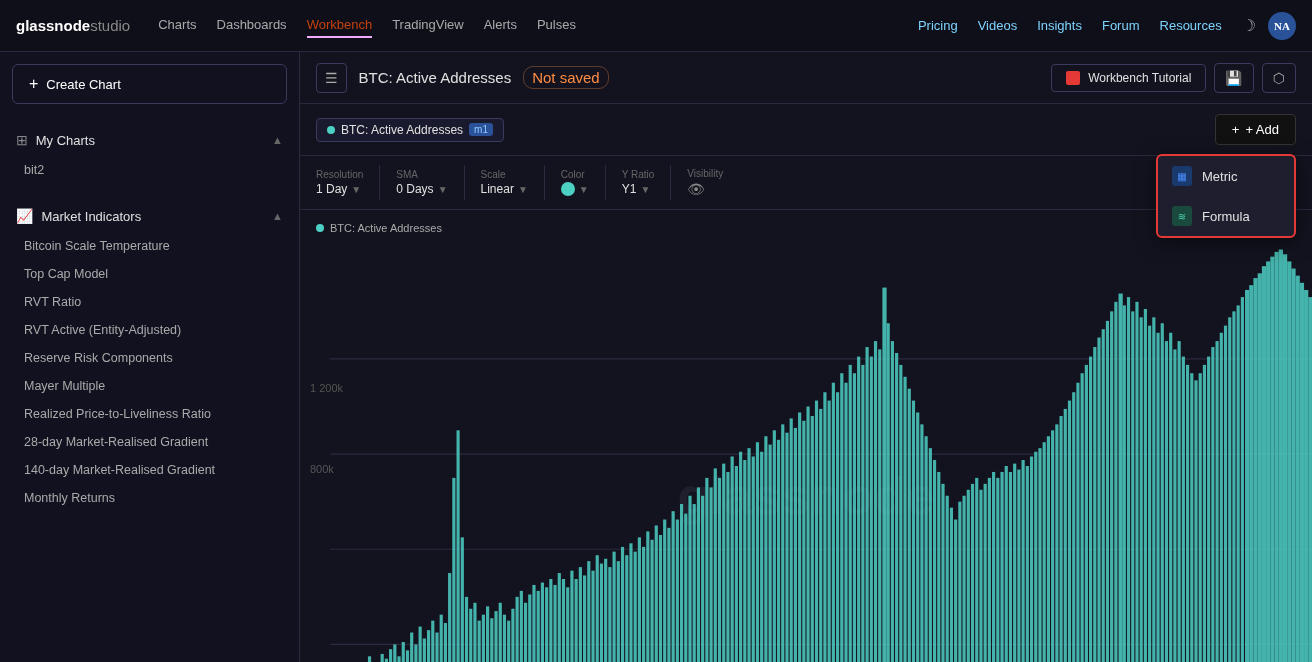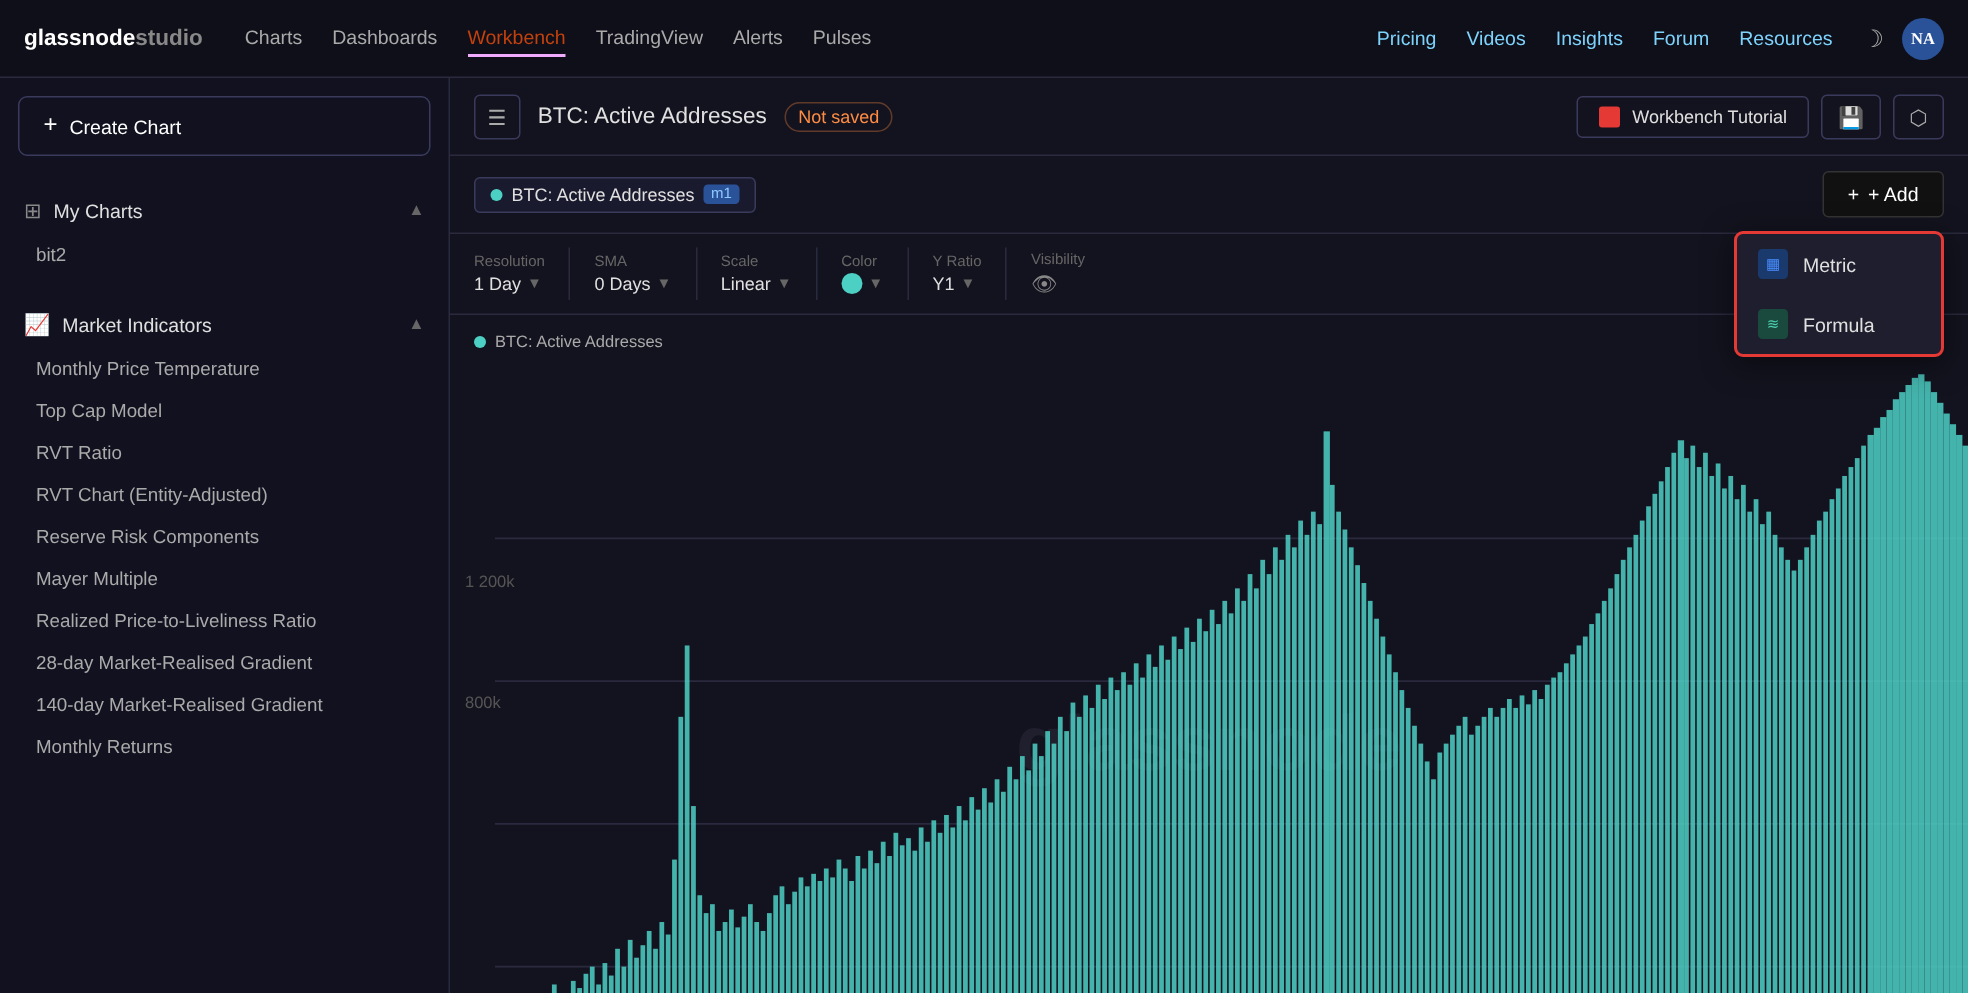--- a/index.html
+++ b/index.html
@@ -7,21 +7,21 @@
 
     
     .top-nav {
       display: flex; align-items: center; justify-content: space-between;
       background: #0f0f1a; height: 52px; padding: 0 16px;
       border-bottom: 1px solid #2a2a3e; position: fixed; top: 0; left: 0; right: 0; z-index: 100;
     }
     .nav-left { display: flex; align-items: center; gap: 28px; }
     .logo { display: flex; align-items: center; gap: 4px; }
     .logo-text { font-size: 15px; font-weight: 600; color: #fff; }
-    .logo-studio { color: #888; font-weight: 700; }
+    .logo-studio { color: #888; font-weight: 400; }
     .nav-links { display: flex; gap: 20px; }
     .nav-link { color: #aaa; text-decoration: none; font-size: 13px; cursor: pointer; padding: 4px 0; }
     .nav-link.active { color: #c2410c; font-weight: 400; border-bottom: 2px solid #f0abfc; }
     .nav-right { display: flex; align-items: center; gap: 20px; }
     .nav-right-link { color: #7dd3fc; font-size: 13px; cursor: pointer; }
     .nav-icons { display: flex; align-items: center; gap: 12px; }
     .moon-icon { color: #aaa; font-size: 16px; cursor: pointer; }
     .avatar { width: 28px; height: 28px; background: #2a5298; border-radius: 50%; display: flex; align-items: center; justify-content: center; font-size: 11px; font-weight: 600; color: #fff; cursor: pointer; font-family: Liberation Serif, serif; }
 
     
@@ -67,21 +67,21 @@
       padding: 0 16px; height: 52px; border-bottom: 1px solid #2a2a3e;
       background: #13131f;
     }
     .chart-header-left { display: flex; align-items: center; gap: 12px; }
     .hamburger-btn {
       background: transparent; border: 1px solid #3a3a5c; border-radius: 4px;
       color: #aaa; padding: 6px 8px; cursor: pointer; font-size: 14px;
     }
     .chart-title { font-size: 15px; font-weight: 500; color: #e0e0e0; }
     .not-saved-badge {
-      font-size: 12px; color: #ff8c42; background: transparent;
+      font-size: 15px; color: #ff8c42; background: transparent;
       border: 1px solid #ff8c4255; border-radius: 10px; padding: 2px 8px;
     }
     .chart-header-right { display: flex; align-items: center; gap: 8px; }
     .tutorial-btn {
       display: flex; align-items: center; gap: 8px; padding: 6px 14px;
       background: transparent; border: 1px solid #3a3a5c; border-radius: 4px;
       color: #e0e0e0; font-size: 12px; cursor: pointer;
     }
     .tutorial-icon { width: 14px; height: 14px; background: #e53935; border-radius: 2px; display: inline-block; }
     .icon-btn {
@@ -215,24 +215,24 @@
     </div>
 
     <div class="sidebar-section">
       <div class="sidebar-section-header">
         <div class="section-left">
           <span class="chart-icon">📈</span>
           <span class="section-title">Market Indicators</span>
         </div>
         <span class="chevron">▲</span>
       </div>
-      <div class="sidebar-item">Monthly Price Temperature</div>
+      <div class="sidebar-item">Bitcoin Scale Temperature</div>
       <div class="sidebar-item">Top Cap Model</div>
       <div class="sidebar-item">RVT Ratio</div>
-      <div class="sidebar-item">RVT Chart (Entity-Adjusted)</div>
+      <div class="sidebar-item">RVT Active (Entity-Adjusted)</div>
       <div class="sidebar-item">Reserve Risk Components</div>
       <div class="sidebar-item">Mayer Multiple</div>
       <div class="sidebar-item">Realized Price-to-Liveliness Ratio</div>
       <div class="sidebar-item">28-day Market-Realised Gradient</div>
       <div class="sidebar-item">140-day Market-Realised Gradient</div>
       <div class="sidebar-item">Monthly Returns</div>
     </div>
   </aside>
 
   <div class="content-area">

